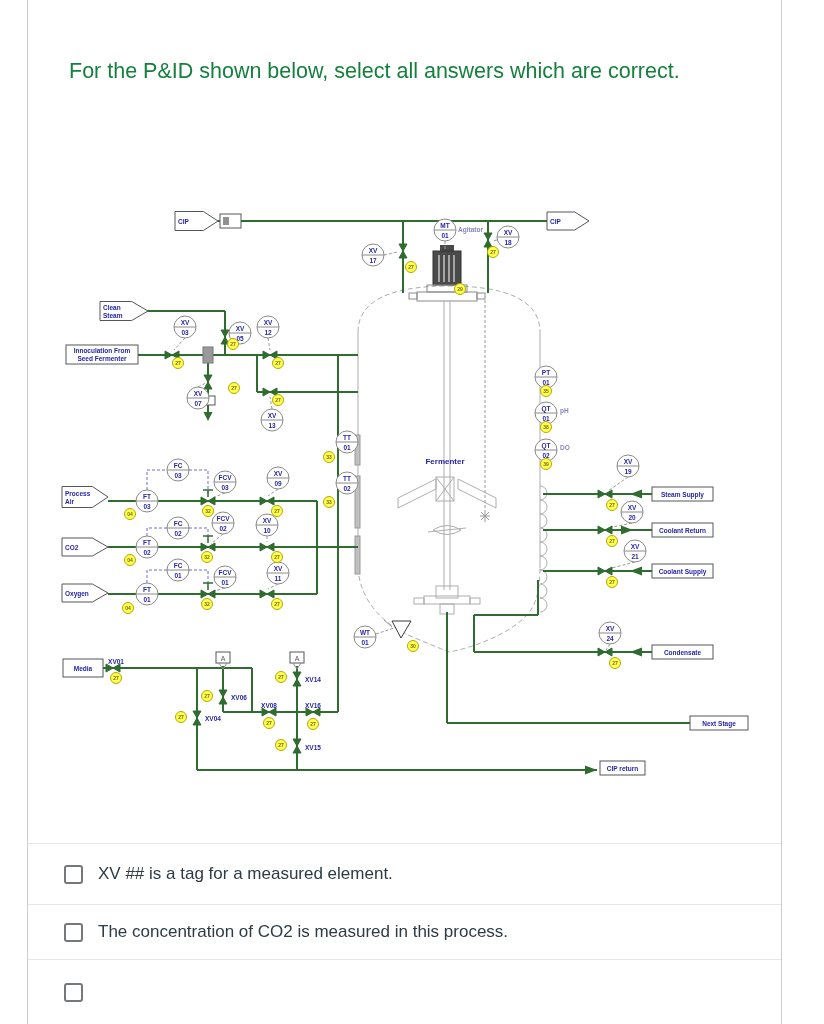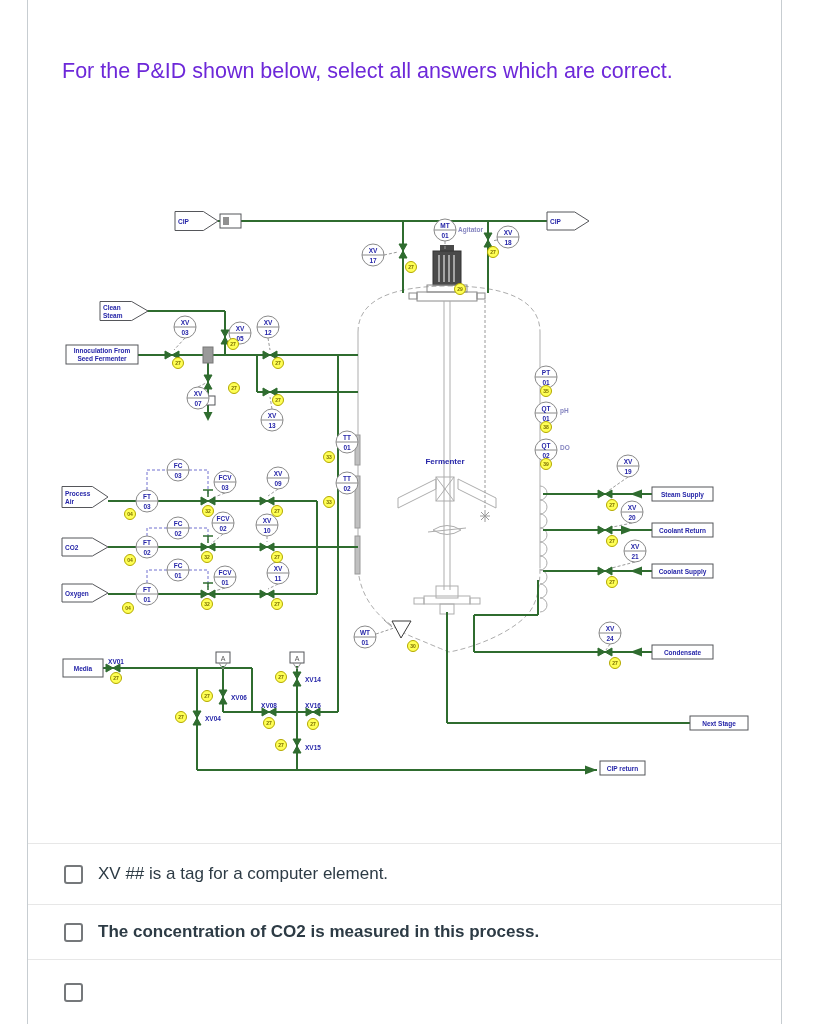--- a/index.html
+++ b/index.html
@@ -1,26 +1,26 @@
 <!DOCTYPE html>
 <html><head>
 <meta charset="utf-8">
 <style>
   html,body{margin:0;padding:0;background:#fff;}
   .page{position:relative;width:824px;height:1024px;background:#fff;overflow:hidden;
         font-family:"Liberation Sans",sans-serif;}
   .card-edge{position:absolute;top:0;bottom:0;width:1px;background:#c7cdd1;}
   .edge-left{left:27px;} .edge-right{left:781px;}
-  .q-title{position:absolute;left:62px;top:52px;width:630px;
-           font-size:21.5px;line-height:38px;color:#6d28d9;}
+  .q-title{position:absolute;left:69px;top:52px;width:630px;
+           font-size:21.5px;line-height:38px;color:#15803d;}
   #pid-svg{position:absolute;left:0;top:0;}
   .answers{position:absolute;left:28px;top:843px;width:753px;}
   .ans-row{display:flex;align-items:center;border-top:1px solid #e7e7e7;}
   .ans-row:nth-child(1){height:60px;}
-  .ans-row:nth-child(2){height:54px;font-weight:bold;}
+  .ans-row:nth-child(2){height:54px;}
   .ans-row:nth-child(3){height:65px;border-bottom:1px solid #e7e7e7;}
   .cbx{flex:0 0 auto;width:15px;height:15px;margin-left:36px;border:2px solid #75787b;
        border-radius:3px;background:#fff;cursor:pointer;}
   .ans-label{margin-left:15px;font-size:17px;color:#2d3b45;}
 </style>
 </head>
 <body>
 
 <div class="page">
   <div class="card-edge edge-left"></div>
@@ -424,21 +424,21 @@
         <text x="560" y="413" text-anchor="start" font-size="6.5" font-weight="bold" fill="#8585c0" font-family="&quot;Liberation Sans&quot;,sans-serif">pH</text>
         <text x="560" y="450" text-anchor="start" font-size="6.5" font-weight="bold" fill="#8585c0" font-family="&quot;Liberation Sans&quot;,sans-serif">DO</text>
         <text x="458" y="232" text-anchor="start" font-size="6.5" font-weight="bold" fill="#8585c0" font-family="&quot;Liberation Sans&quot;,sans-serif">Agitator</text>
         <text x="445" y="464" text-anchor="middle" font-size="8" font-weight="bold" fill="#2525a8" font-family="&quot;Liberation Sans&quot;,sans-serif">Fermenter</text>
       </g>
   </svg>
 
   <div class="answers">
     <div class="ans-row">
       <div class="cbx"></div>
-      <div class="ans-label">XV ## is a tag for a computer element.</div>
+      <div class="ans-label">XV ## is a tag for a measured element.</div>
     </div>
     <div class="ans-row">
       <div class="cbx"></div>
       <div class="ans-label">The concentration of CO2 is measured in this process.</div>
     </div>
     <div class="ans-row">
       <div class="cbx"></div>
     </div>
   </div>
 </div>

